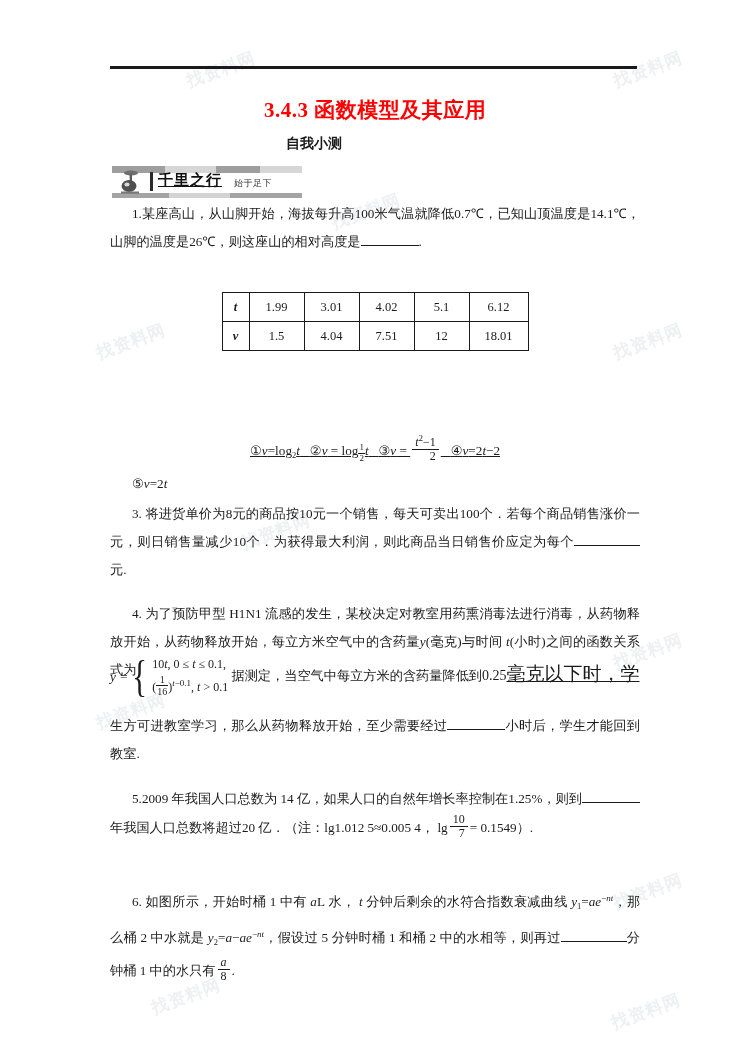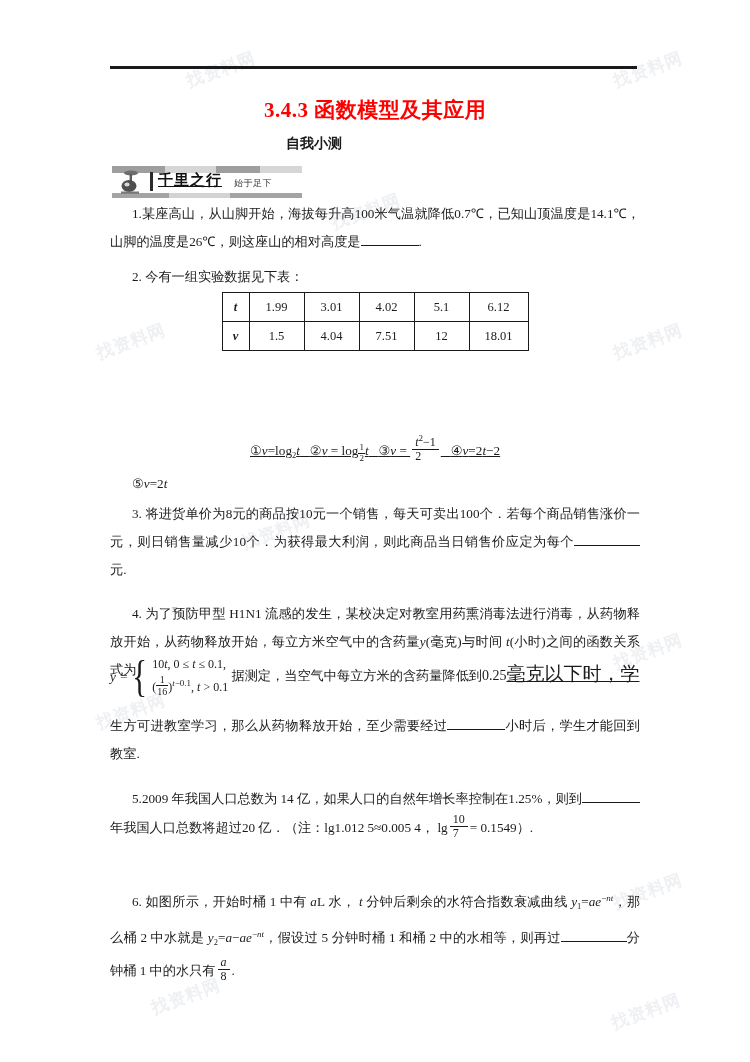--- a/index.html
+++ b/index.html
@@ -141,21 +141,21 @@
     border-bottom: 1px solid #1b1b1b;
     height: 13px;
     vertical-align: baseline;
   }
   .blank.w2 { min-width: 66px; }
 
   
   .frac {
     display: inline-block;
     vertical-align: -0.48em;
-    text-align: left;
+    text-align: right;
     font-size: 12px;
     line-height: 1.12;
     margin: 0 2px;
   }
   .frac .tp { display: block; padding: 0 3px; border-bottom: 1px solid #1b1b1b; }
   .frac .bt { display: block; padding: 0 3px; }
 
   sub.logbase {
     font-size: 8.5px;
     vertical-align: -0.35em;
@@ -263,23 +263,20 @@
     </svg>
     <div class="divider"></div>
     <div class="b-main">千里之行</div>
     <div class="b-sub">始于足下</div>
   </div>
 
   <div class="q" style="top:200px;">
     <span class="indent"></span><span>1.</span><span>某座高山，从山脚开始，海拔每升高</span><span class="num">100</span><span>米气温就降低</span><span class="num">0.7℃</span><span>，已知山顶温度是</span><span class="num">14.1℃</span><span>，山脚的温度是</span><span class="num">26℃</span><span>，则这座山的相对高度是</span><span class="blank"></span><span>.</span>
   </div>
 
-  <div class="q" style="top:263px;">
-    <span class="indent"></span><span>2.</span>&nbsp;<span>今有一组实验数据见下表：</span>
-  </div>
 
   <div class="data-table-wrap">
     <table class="data">
       <tbody>
           <tr>
         <th class="hd">t</th>
         <td>1.99</td>
         <td>3.01</td>
         <td>4.02</td>
         <td>5.1</td>

